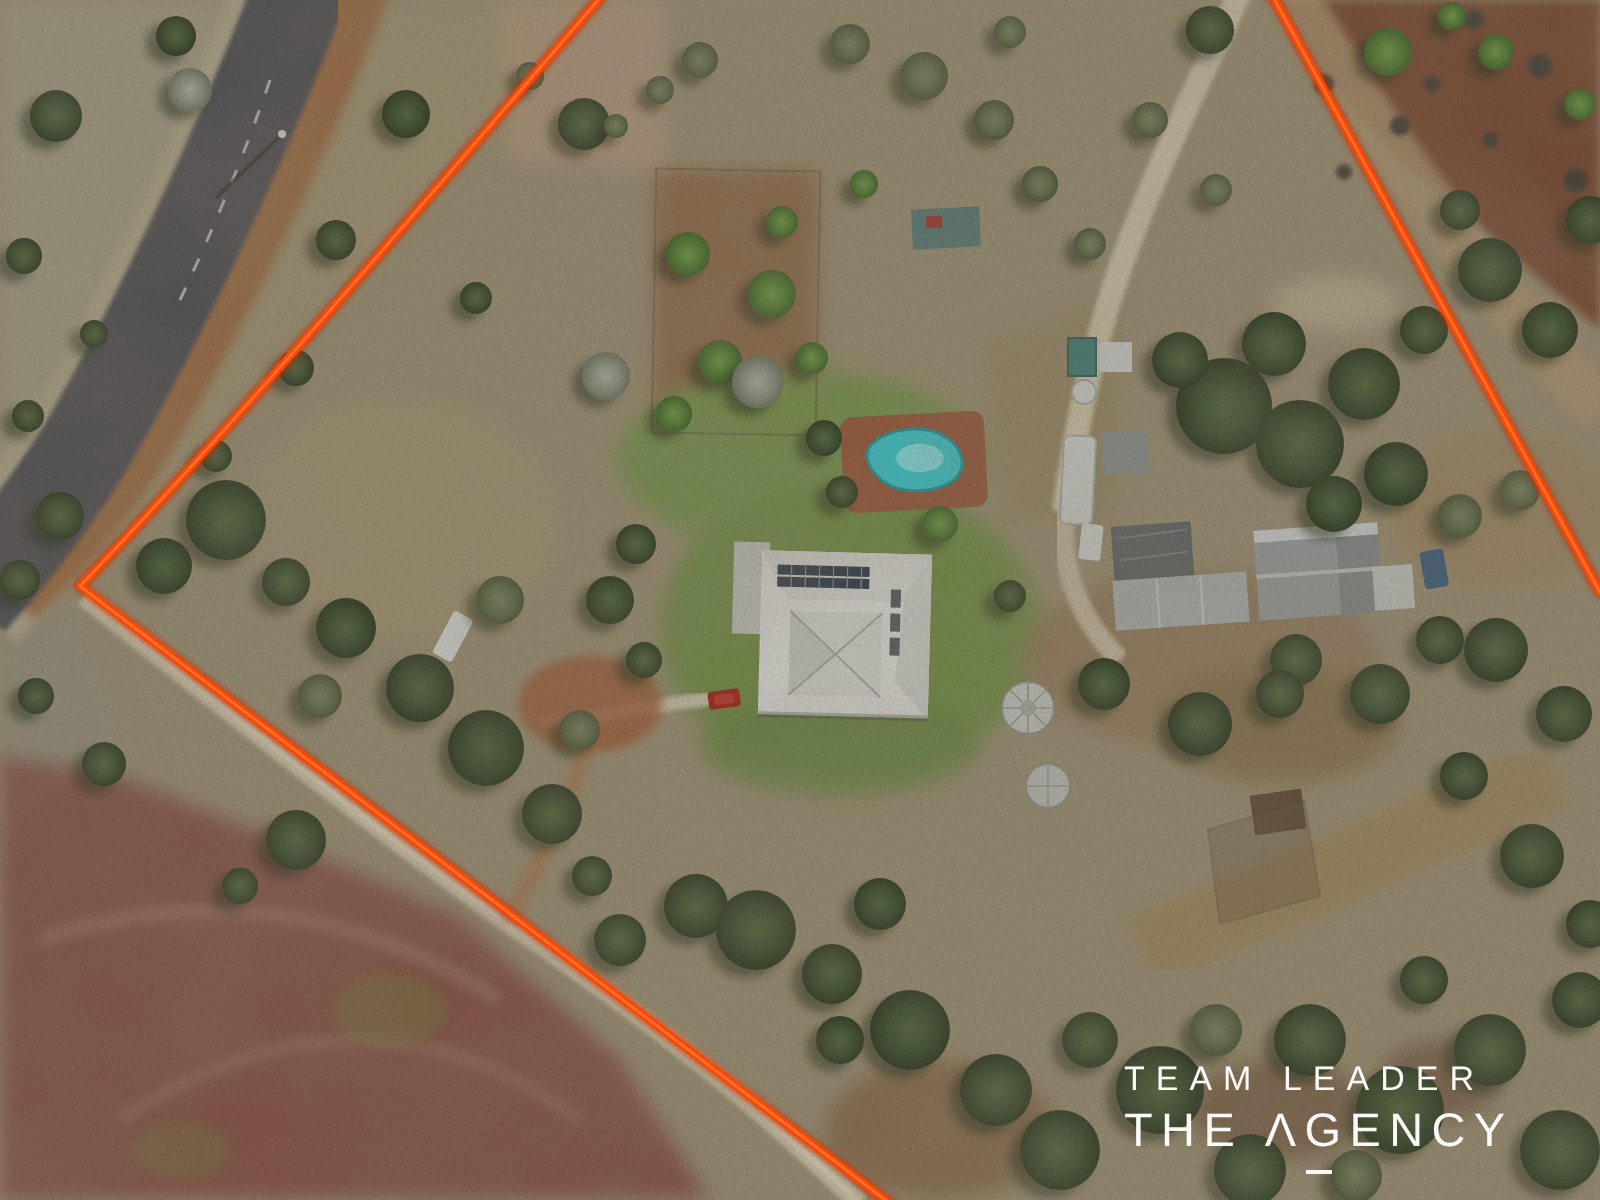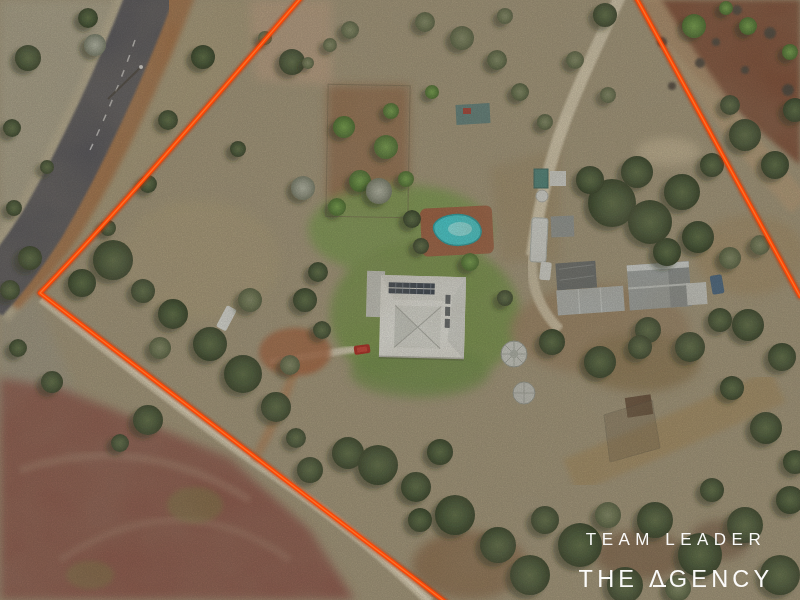--- a/index.html
+++ b/index.html
@@ -1,22 +1,22 @@
 <!DOCTYPE html>
 <html style="--boundary_line: #f84708; --pool_water: #3cccd2; --pool_paving: #9a5a3c; --house_roof: #e4e5e0; --solar_panels: #333e4c; --lawn_green: #76964d; --road_asphalt: #515158; --gravel_shoulder: #a06a40; --dirt_track: #d6cbb0; --red_paddock: #8a544a; --orchard_soil: #7c4c36; --scrub_base: #a09478; --watermark_text: #ffffff;"><head>
 <meta charset="utf-8">
 <style>
   html,body{margin:0;padding:0;background:#222;}
   .stage{position:relative;width:800px;height:600px;overflow:hidden;font-family:"Liberation Sans",sans-serif;background:#a09478;}
   .stage svg{position:absolute;left:0;top:0;}
   
-  .watermark{position:absolute;left:562px;top:530px;width:228px;text-align:center;
+  .watermark{position:absolute;left:562px;top:530px;width:228px;
              color:var(--watermark_text,#fff);pointer-events:none;}
   .wm1{font-size:17px;letter-spacing:5.5px;line-height:20px;font-weight:400;opacity:.97;white-space:nowrap;}
-  .wm2{font-size:23.5px;letter-spacing:4.2px;line-height:23px;margin-top:18px;font-weight:400;opacity:.97;white-space:nowrap;}
+  .wm2{font-size:23.5px;letter-spacing:4.2px;line-height:23px;margin-top:4px;font-weight:400;opacity:.97;white-space:nowrap;}
   .wm-dash{position:absolute;left:91px;top:55px;width:13px;height:2px;background:var(--watermark_text,#fff);opacity:.95;}
   
   .base{fill:var(--scrub_base,#a09478);}
   .road{stroke:var(--road_asphalt,#515158);}
   .gravel{stroke:var(--gravel_shoulder,#a06a40);}
   .track{stroke:var(--dirt_track,#d6cbb0);}
   .field{fill:var(--red_paddock,#8a544a);}
   .orchard{fill:var(--orchard_soil,#7c4c36);}
   .bGlow{stroke:#c23305;stroke-width:7;fill:none;stroke-linecap:round;stroke-linejoin:round;opacity:.55;}
   .bLine{stroke:var(--boundary_line,#f84708);stroke-width:4.2;fill:none;stroke-linecap:round;stroke-linejoin:round;}

